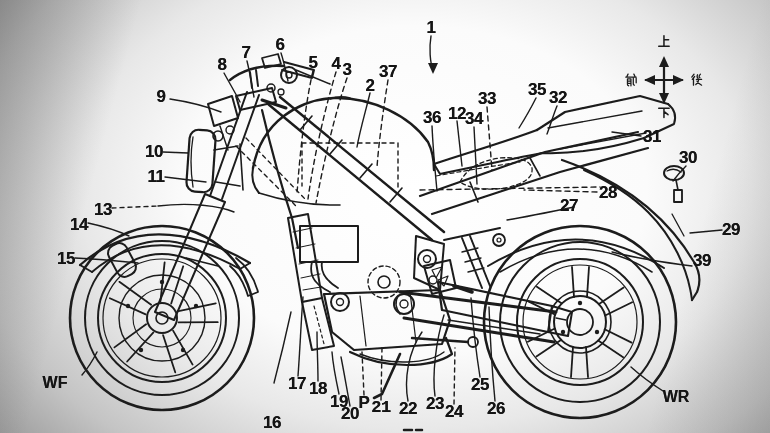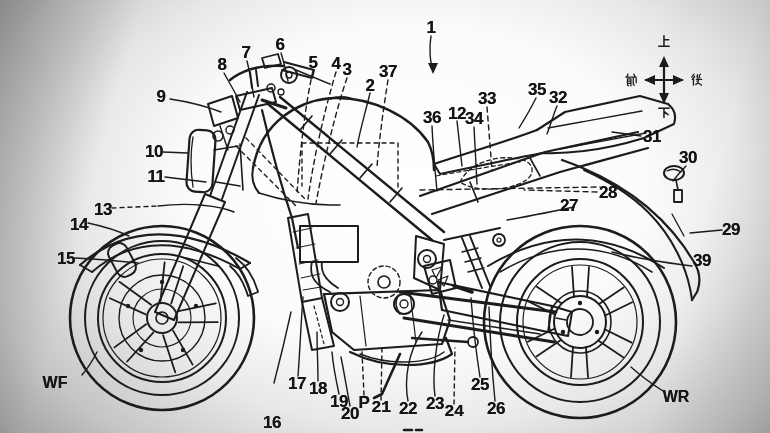--- a/index.html
+++ b/index.html
@@ -316,21 +316,21 @@
       <span class="callout" style="left: 66px; top: 258px;">15</span>
       <span class="callout" style="left: 272px; top: 390px; margin-top: 32px;">16</span>
       <span class="callout" style="left: 297px; top: 383px;">17</span>
       <span class="callout" style="left: 318px; top: 388px;">18</span>
       <span class="callout" style="left: 339px; top: 401px;">19</span>
       <span class="callout" style="left: 350px; top: 413px;">20</span>
       <span class="callout" style="left: 364px; top: 402px;">P</span>
       <span class="callout" style="left: 381px; top: 407px; font-family: Liberation Mono, monospace;">21</span>
       <span class="callout" style="left: 408px; top: 408px;">22</span>
       <span class="callout" style="left: 435px; top: 403px;">23</span>
-      <span class="callout" style="left: 454px; top: 411px; font-family: Liberation Mono, monospace;">24</span>
+      <span class="callout" style="left: 454px; top: 411px;">24</span>
       <span class="callout" style="left: 480px; top: 384px;">25</span>
       <span class="callout" style="left: 496px; top: 408px; text-align: right;">26</span>
       <span class="callout" style="left: 569px; top: 205px;">27</span>
       <span class="callout" style="left: 608px; top: 192px;">28</span>
       <span class="callout" style="left: 731px; top: 229px;">29</span>
       <span class="callout" style="left: 688px; top: 157px;">30</span>
       <span class="callout" style="left: 652px; top: 136px;">31</span>
       <span class="callout" style="left: 558px; top: 97px;">32</span>
       <span class="callout" style="left: 487px; top: 98px;">33</span>
       <span class="callout" style="left: 474px; top: 118px; text-align: center;">34</span>

